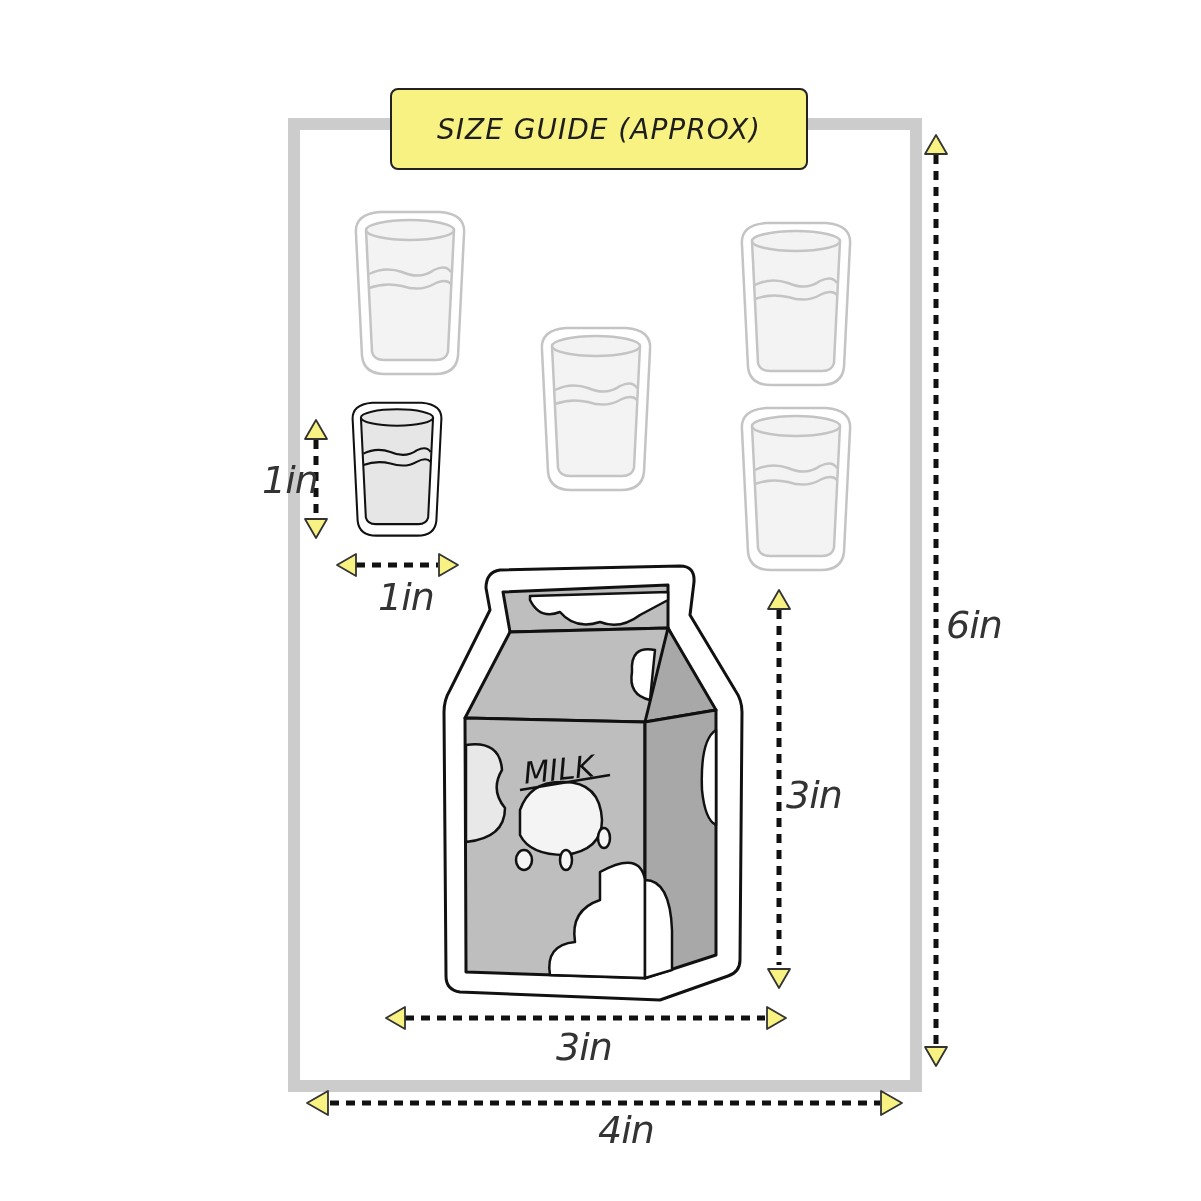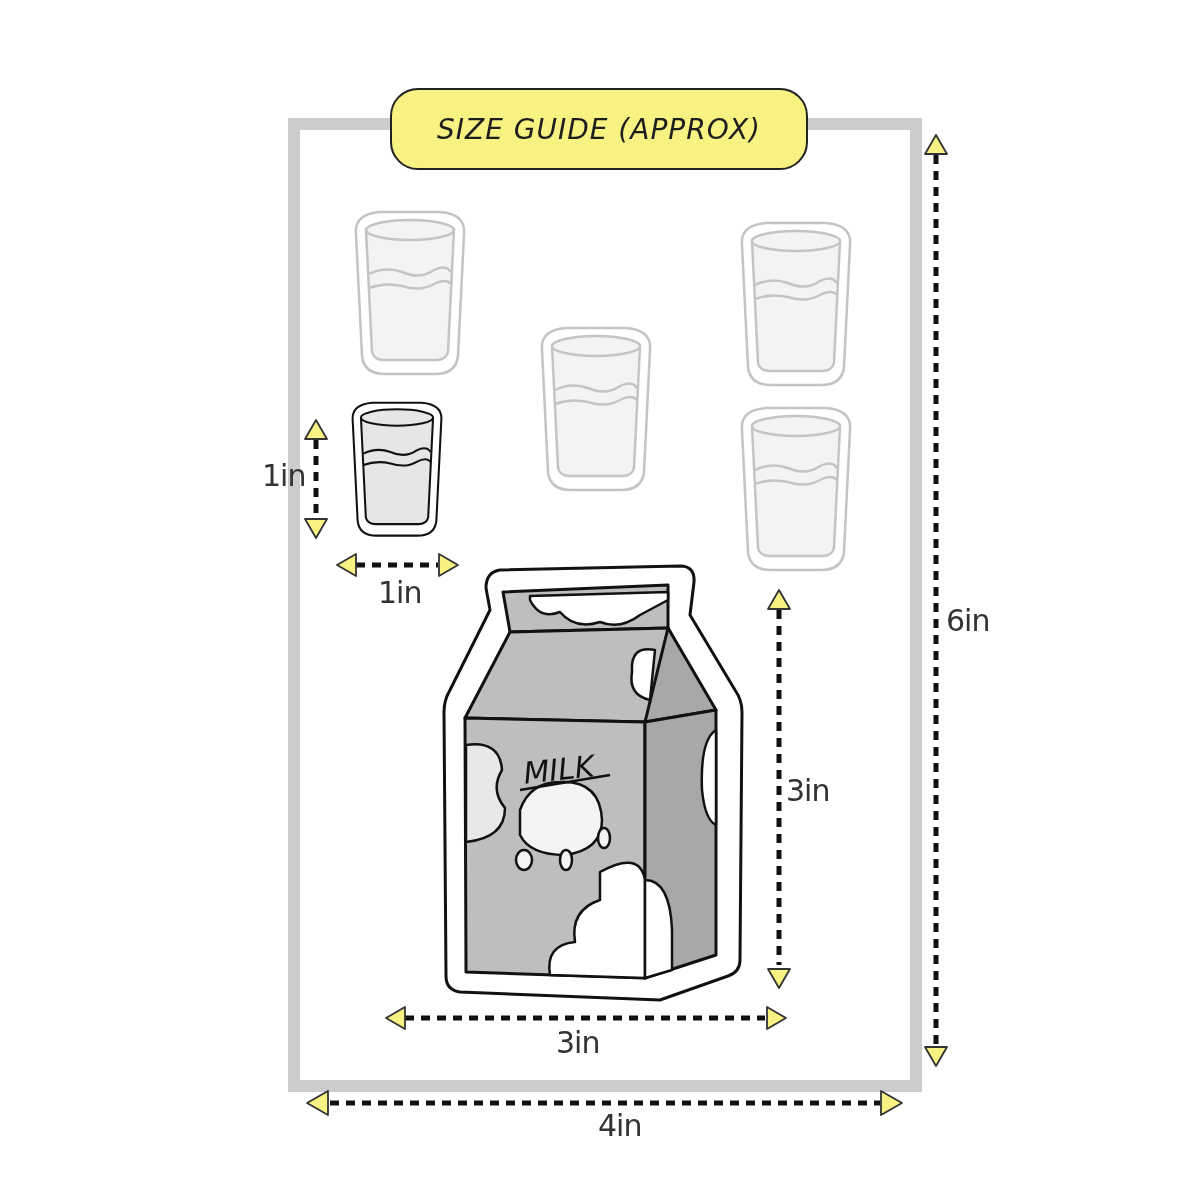--- a/index.html
+++ b/index.html
@@ -1,26 +1,26 @@
 <!DOCTYPE html>
 <html><head>
   <meta charset="utf-8">
   <style>
     html, body { margin: 0; padding: 0; background: #ffffff; }
     body { width: 1201px; height: 1201px; position: relative; overflow: hidden;
            font-family: "DejaVu Sans", sans-serif; }
     .sheet { position: absolute; left: 288px; top: 118px; width: 610px; height: 950px;
              border: 12px solid #cccccc; background: #ffffff; }
     .title-box { position: absolute; left: 390px; top: 88px; width: 418px; height: 82px;
-                 background: #f8f283; border: 2px solid #222222; border-radius: 28px;
+                 background: #f8f283; border: 2px solid #222222; border-radius: 8px;
                  display: flex; align-items: center; justify-content: center; box-sizing: border-box; }
     .title-text { font-family: "DejaVu Sans", sans-serif; font-style: italic; font-size: 28px;
                   color: #1e1e1e; letter-spacing: 1px; }
-    .dim-label { position: absolute; font-family: "DejaVu Sans", sans-serif; 
-                 font-size: 30px; color: #333333; letter-spacing: -1px; }
+    .dim-label { position: absolute; font-family: "DejaVu Sans", sans-serif; font-style: italic;
+                 font-size: 38px; color: #333333; letter-spacing: -1px; }
     svg.overlay { position: absolute; left: 0; top: 0; }
   </style>
 </head>
 <body>
 
 <div class="sheet"></div>
 
 <div class="title-box">
   <span class="title-text">SIZE GUIDE (APPROX)</span>
 </div>

